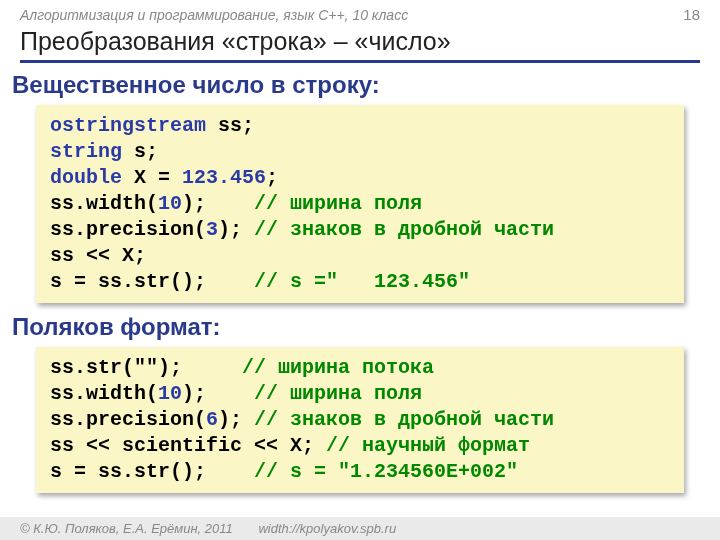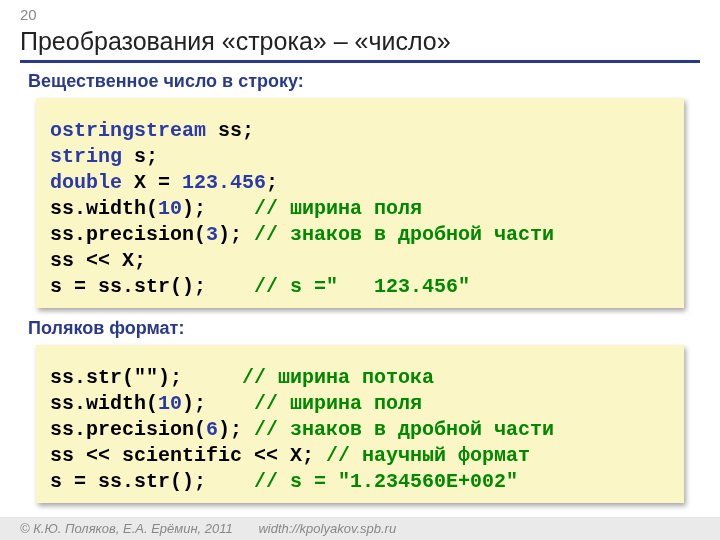--- a/index.html
+++ b/index.html
@@ -32,29 +32,29 @@
     color: #222;
     padding: 2px 20px 4px 20px;
   }
   .hr {
     height: 3px;
     background: #2a3a8a;
     margin: 0 20px 6px 20px;
   }
   .subtitle {
     color: #2a3a8a;
-    font-size: 18px;
+    font-size: 24px;
     font-weight: bold;
-    padding: 2px 20px 4px 28px;
+    padding: 2px 20px 4px 12px;
   }
   .codeblock {
     margin: 2px 36px 8px 36px;
     background: #fbf6c6;
     box-shadow: 2px 3px 5px rgba(0,0,0,0.35);
-    padding: 20px 14px 8px 14px;
+    padding: 8px 14px 8px 14px;
     font-family: "Courier New", monospace;
     font-size: 20px;
     font-weight: bold;
     line-height: 1.3;
     white-space: pre;
     color: #000;
   }
   .codeblock .kw { color: #2a3aa8; }
   .codeblock .num { color: #2a3aa8; }
   .codeblock .cm { color: #008800; }
@@ -69,21 +69,22 @@
     padding: 4px 20px;
     font-style: italic;
   }
   .footer .copyright { font-style: italic; }
   .footer .url { margin-left: 22px; font-style: italic; }
 </style>
 </head>
 <body>
 
 <div class="header">
-  <span class="page-num">20</span>
+  <span class="header-label">Алгоритмизация и программирование, язык C++, 10 класс</span>
+  <span class="page-num">18</span>
 </div>
 
 <div class="title">Преобразования «строка» – «число»</div>
 <div class="hr"></div>
 
 <div class="subtitle">Вещественное число в строку:</div>
 
 <div class="codeblock"><span class="kw">ostringstream</span><span> ss;</span>
 <span class="kw">string</span><span> s;</span>
 <span class="kw">double</span><span> X = </span><span class="num">123.456</span><span>;</span>

